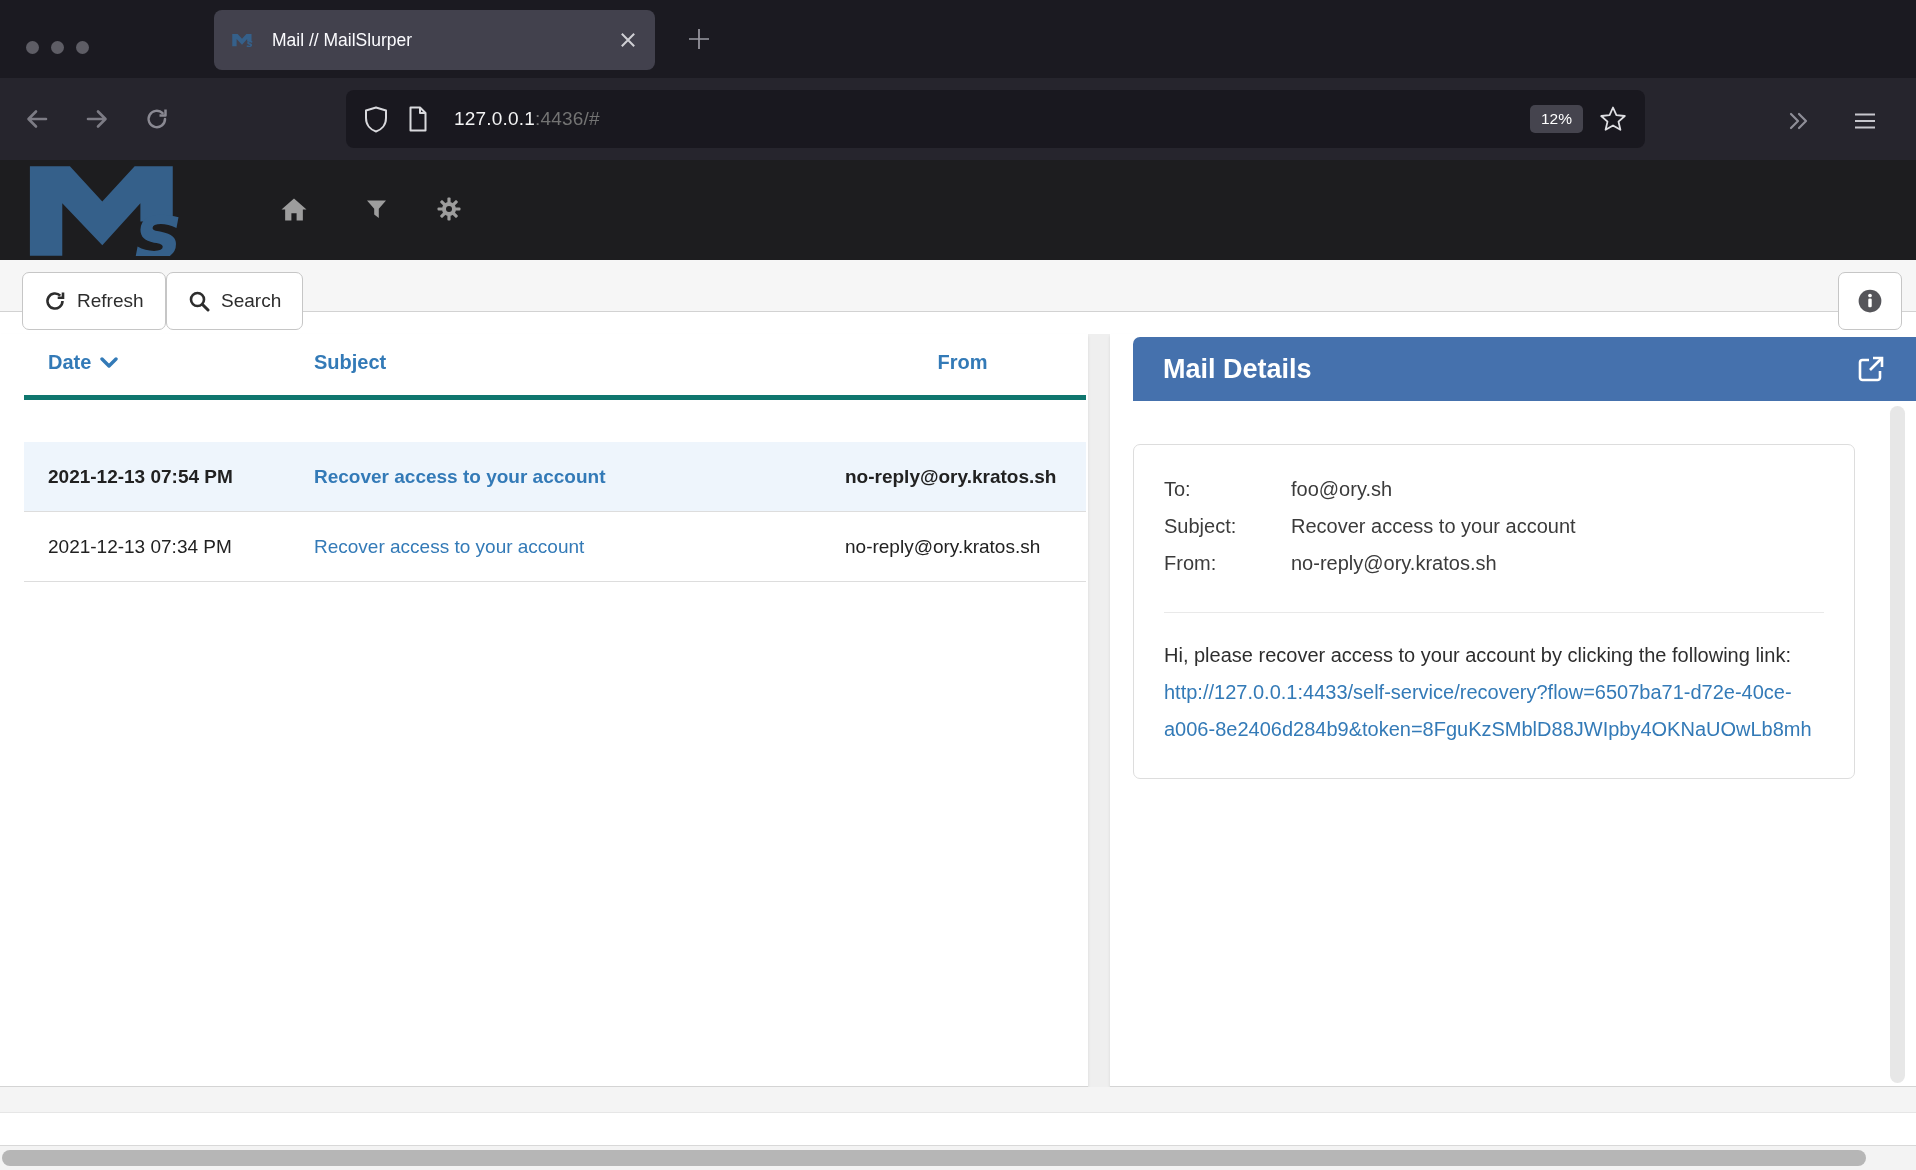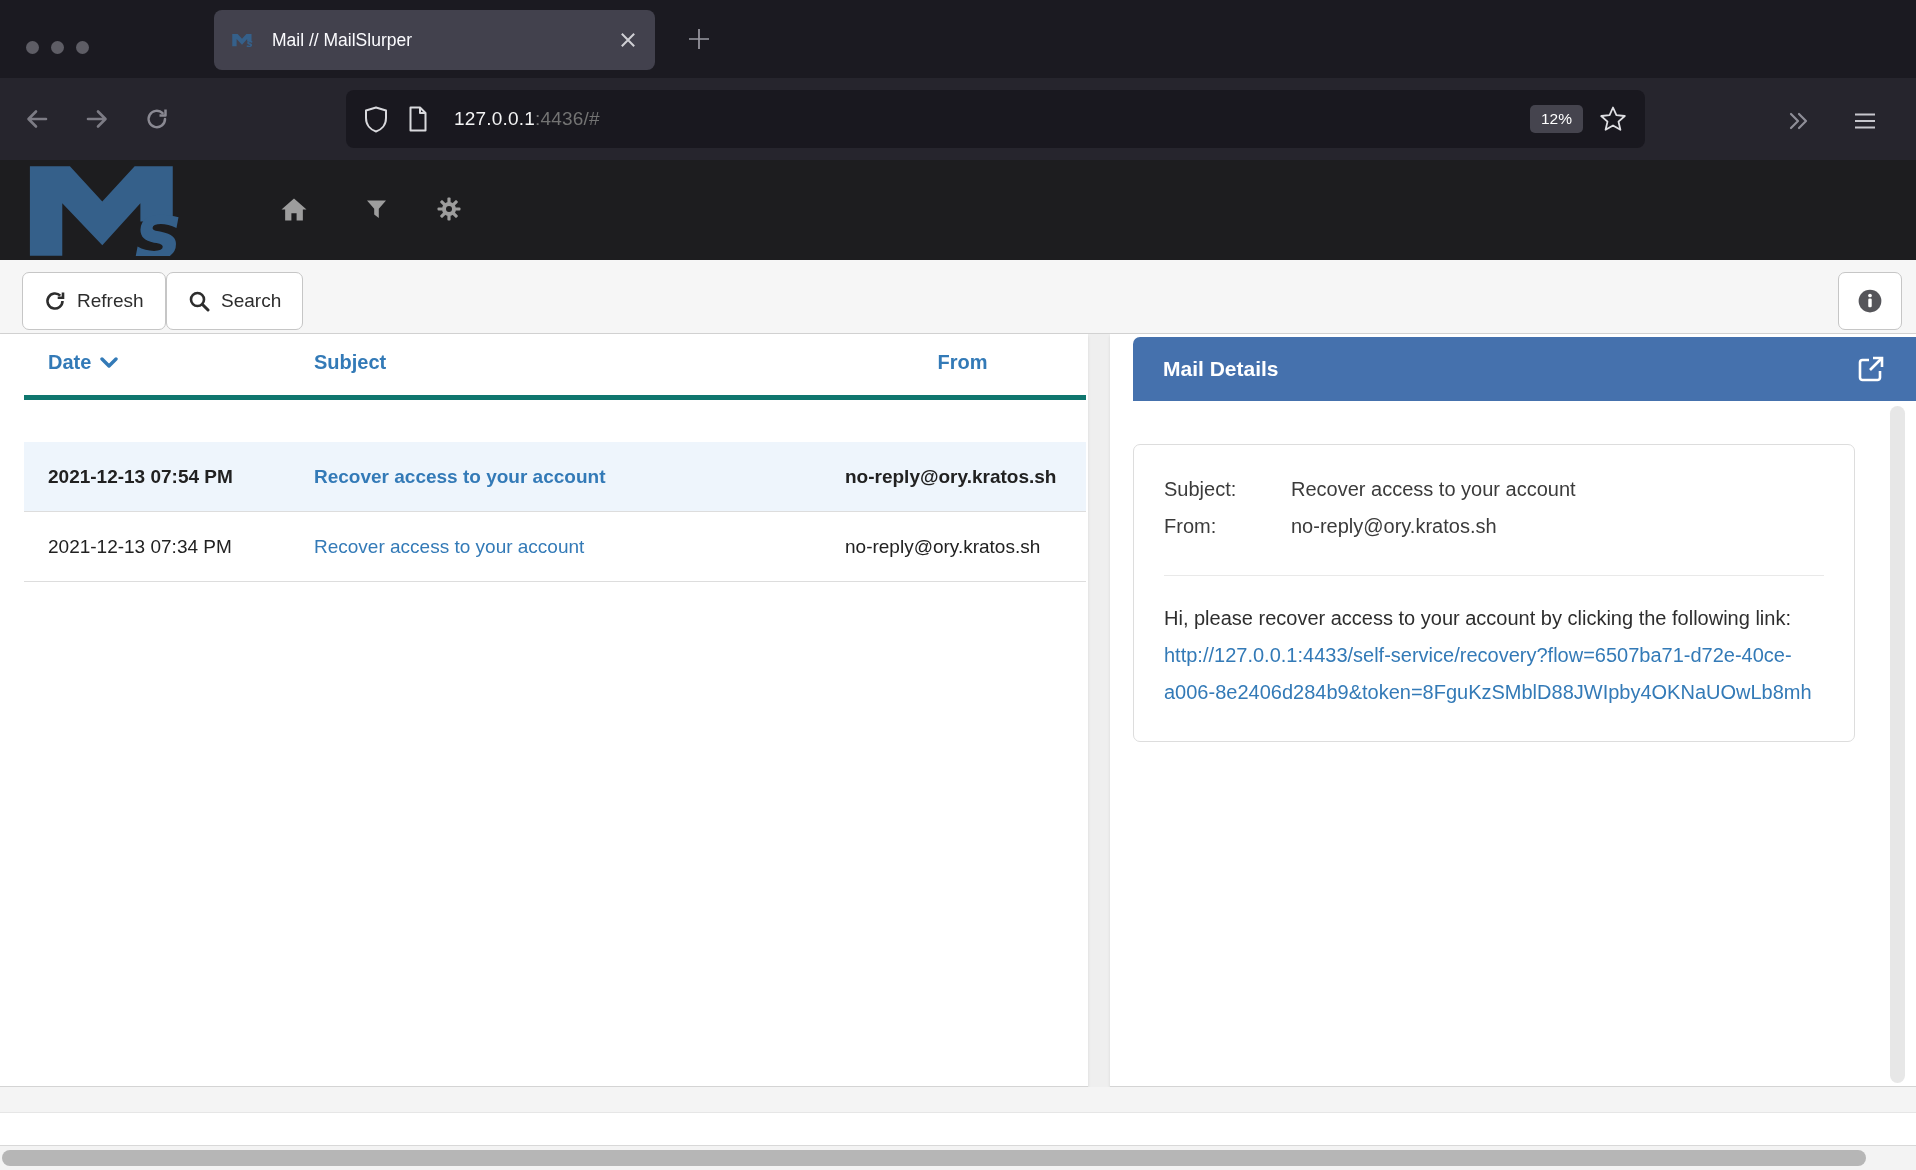--- a/index.html
+++ b/index.html
@@ -28,21 +28,21 @@
   .zoom-badge{margin-left:auto;background:#45444e;border-radius:5px;padding:5px 11px;color:#fff;font-size:15.5px;cursor:pointer;}
   .star{margin-left:16px;cursor:pointer;}
   .doc-icon{margin-left:20px;}
 
   
   .appheader{position:absolute;top:160px;left:0;right:0;height:100px;background:#1d1d1f;}
   .logo{position:absolute;left:28px;top:4px;}
   .hdr-icon{position:absolute;cursor:pointer;}
 
   
-  .toolbar{position:absolute;top:260px;left:0;right:0;height:74px;background:#f6f6f6;border-bottom:1px solid #d2d2d2;box-sizing:border-box;padding-left:16px;}
+  .toolbar{position:absolute;top:260px;left:0;right:0;height:52px;background:#f6f6f6;border-bottom:1px solid #d2d2d2;box-sizing:border-box;padding-left:16px;}
   .btn{position:absolute;top:12px;height:58px;background:#fff;border:1px solid #c6c6c6;border-radius:7px;
        display:flex;align-items:center;gap:11px;padding:0 21px;font-size:19px;color:#2d2d2d;box-sizing:border-box;cursor:pointer;}
   .btn-refresh{left:22px;}
   .btn-search{left:166px;}
   .btn-info{left:auto;right:14px;width:64px;justify-content:center;padding:0;}
 
   
   .content{position:absolute;top:334px;left:0;width:1916px;height:753px;background:#efefef;}
   .list-panel{position:absolute;left:0;top:0;width:1088px;height:752px;background:#fff;
               border-bottom:1px solid #d4d4d4;box-shadow:0 2px 3px rgba(0,0,0,.10);}
@@ -63,21 +63,21 @@
   td.c-subj{padding-right:40px;}
   td.c-subj a{color:var(--link,#337ab7);text-decoration:none;cursor:pointer;}
   td.c-from{padding-left:6px;padding-right:12px;overflow-wrap:break-word;}
   tr.selected{background:var(--sel,#eef5fc);}
   tr.unread td, tr.unread td a{font-weight:bold;}
   tr[data-name="table-row"]{cursor:pointer;}
 
   
   .panel-titlebar{position:absolute;left:23px;right:0;top:3px;height:64px;background:var(--accent,#4571ad);
                   border-top-left-radius:7px;display:flex;align-items:center;padding:0 30px;box-sizing:border-box;}
-  .panel-title{color:#fff;font-size:21px;font-weight:bold;}
+  .panel-title{color:#fff;font-size:27px;font-weight:bold;}
   .ext-link{margin-left:auto;cursor:pointer;}
   .mail-card{position:absolute;left:23px;top:110px;width:722px;background:#fff;border:1px solid #ddd;border-radius:7px;
              padding:26px 30px 30px;box-sizing:border-box;}
   .field{display:flex;line-height:37px;font-size:20px;color:#3b3b3b;}
   .field .lbl{width:127px;flex:none;}
   hr.sep{border:none;border-top:1px solid #e9e9e9;margin:30px 0 24px;}
   .mail-body{font-size:20px;line-height:37px;color:#2e2e2e;margin:0;}
   .body-link{color:var(--link,#337ab7);text-decoration:none;overflow-wrap:break-word;cursor:pointer;}
   .details-scrollbar{position:absolute;right:11px;top:72px;height:677px;width:15px;background:#e7e7e7;border-radius:8px;cursor:pointer;}
 
@@ -241,20 +241,24 @@
       <div class="panel-titlebar" data-name="mail-details-header">
         <span class="panel-title" data-name="mail-details-title">Mail Details</span>
         <svg class="ext-link" data-name="external-link-icon" width="30" height="30" viewBox="0 0 30 30">
           <path d="M13 6 H6.5 A2.5 2.5 0 0 0 4 8.5 V23.5 A2.5 2.5 0 0 0 6.5 26 H21.5 A2.5 2.5 0 0 0 24 23.5 V17" fill="none" stroke="#fff" stroke-width="2.6"></path>
           <path d="M17 4 H26 V13" fill="none" stroke="#fff" stroke-width="2.6"></path>
           <path d="M26 4 L14 16" stroke="#fff" stroke-width="2.6"></path>
         </svg>
       </div>
 
       <div class="mail-card" data-name="mail-details-card">
+        <div class="field" data-name="field-to">
+          <span class="lbl" data-name="to-label">To:</span>
+          <span data-name="to-value">foo@ory.sh</span>
+        </div>
         <div class="field" data-name="field-subject">
           <span class="lbl" data-name="subject-label">Subject:</span>
           <span data-name="subject-value">Recover access to your account</span>
         </div>
         <div class="field" data-name="field-from">
           <span class="lbl" data-name="from-label">From:</span>
           <span data-name="from-value">no-reply@ory.kratos.sh</span>
         </div>
         <hr class="sep" data-name="divider">
         <p class="mail-body" data-name="mail-body"><span data-name="mail-body-text">Hi, please recover access to your account by clicking the following link: </span><a class="body-link" data-name="recovery-link">http:<wbr>/<wbr>/127.0.0.1:4433<wbr>/self-service<wbr>/recovery?flow=6507ba71-d72e-40ce-a006-8e2406d284b9&amp;<wbr>token=8FguKzSMblD88JWIpby4OKNaUOwLb8mh</a></p>

